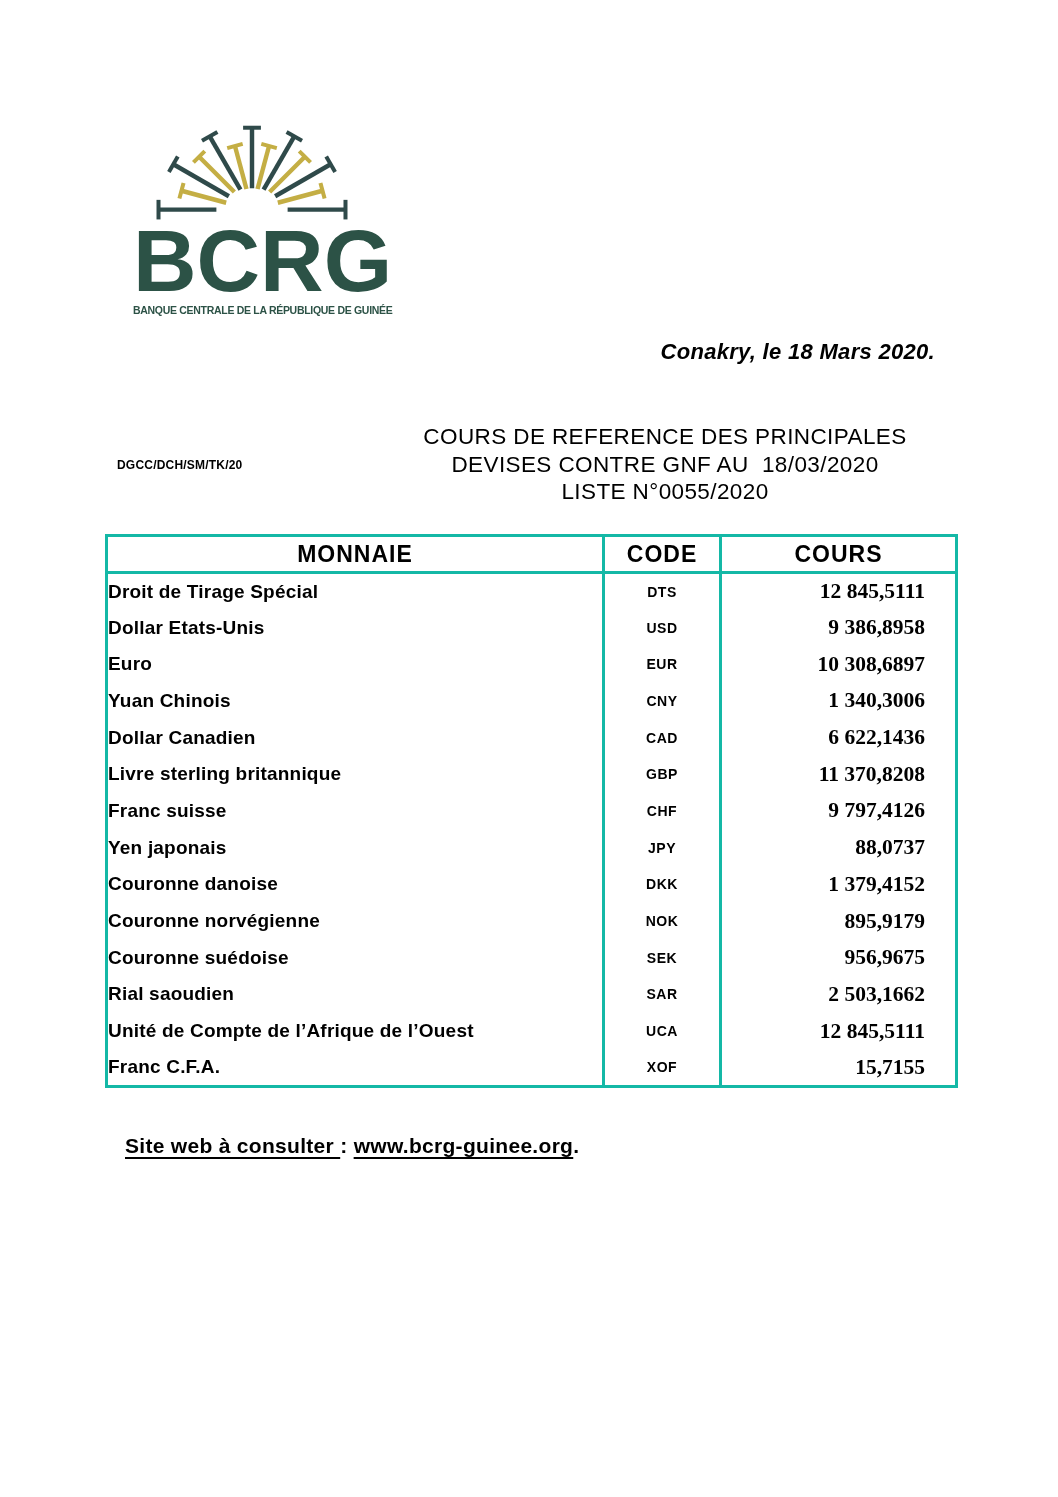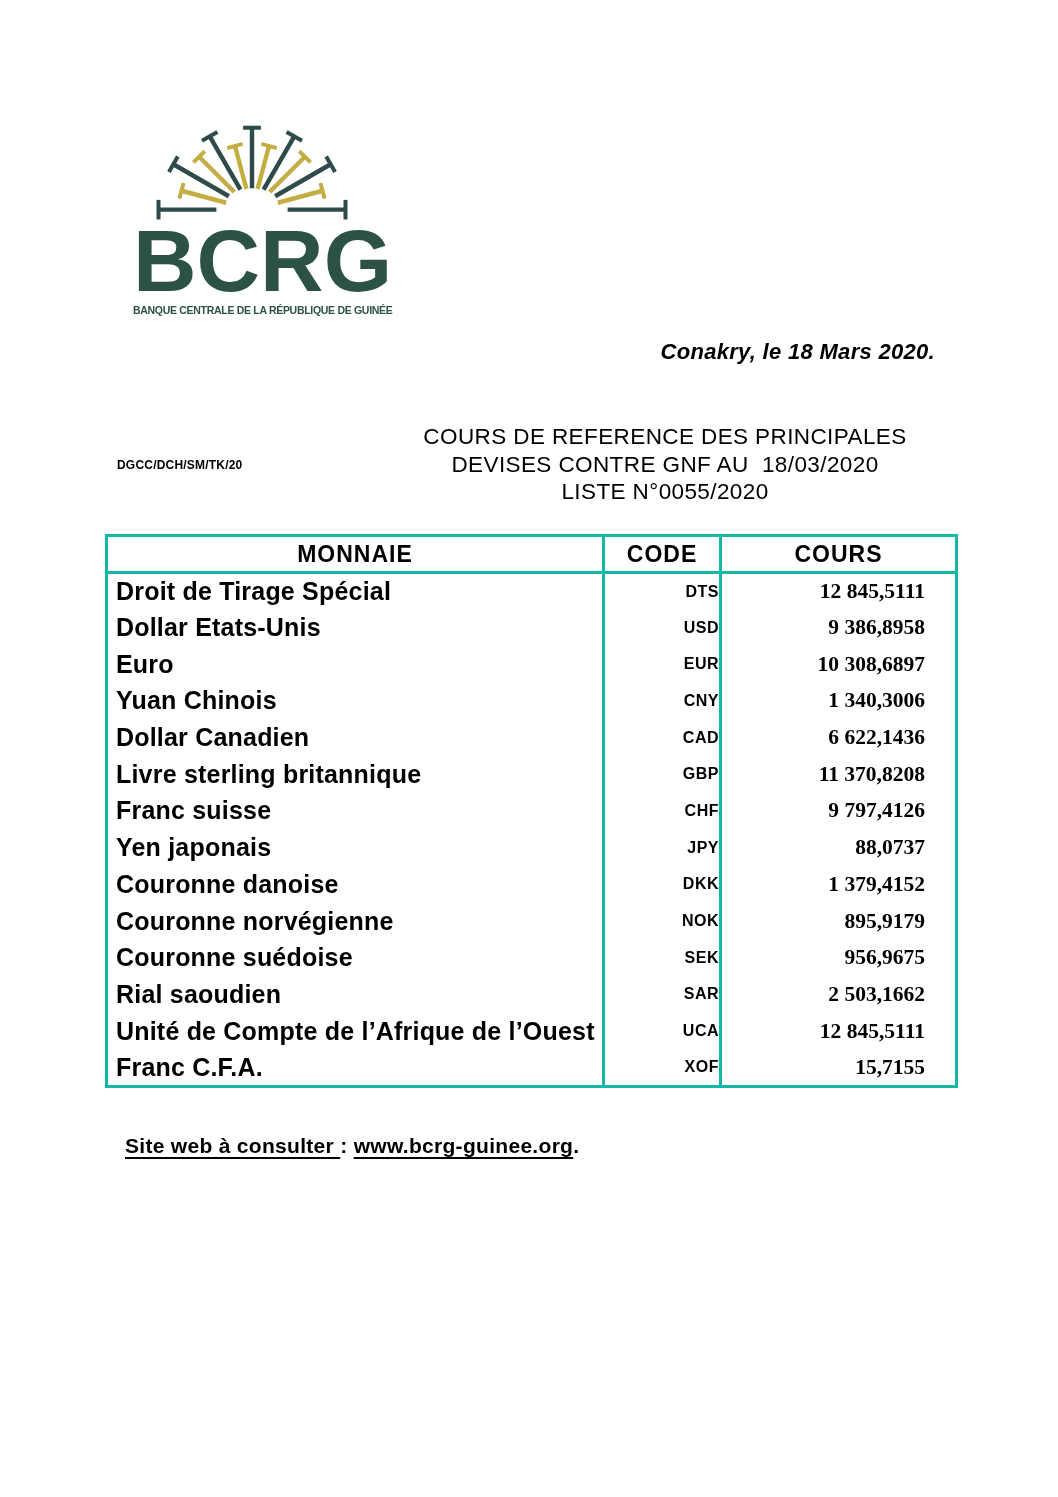--- a/index.html
+++ b/index.html
@@ -33,22 +33,22 @@
                 table-layout:fixed; }
   table.rates, table.rates th, table.rates td { border:3px solid #14b8a6; }
   col.c-monnaie { width:497px; }
   col.c-code    { width:117px; }
   col.c-cours   { width:236px; }
   table.rates thead tr { height:37px; }
   table.rates th { font-size:23px; font-weight:bold; letter-spacing:1px; text-align:center;
                    vertical-align:middle; }
   table.rates tbody tr { height:36.7px; }
   table.rates tbody td { border-top:none; border-bottom:none; vertical-align:middle; }
-  td.td-monnaie { font-size:25px; font-weight:bold; padding-left:8px; letter-spacing:0.2px; }
-  td.td-code    { font-size:16px; font-weight:bold; text-align:right; letter-spacing:0.5px; }
+  td.td-monnaie { font-size:19px; font-weight:bold; letter-spacing:0.2px; }
+  td.td-code    { font-size:14px; font-weight:bold; text-align:center; letter-spacing:0.5px; }
   td.td-cours   { font-family:"Liberation Serif", serif; font-size:21.5px; font-weight:bold;
                   text-align:right; padding-right:30px;padding-left:12px; }
 
   
   .footer { position:absolute; left:125px; top:1134px; font-size:21px; font-weight:bold;
             letter-spacing:0.3px; }
   .site-label { text-decoration:underline; text-underline-offset:4px; }
   .site-link  { text-decoration:underline; text-underline-offset:4px; cursor:pointer; }
 </style>
 </head>

